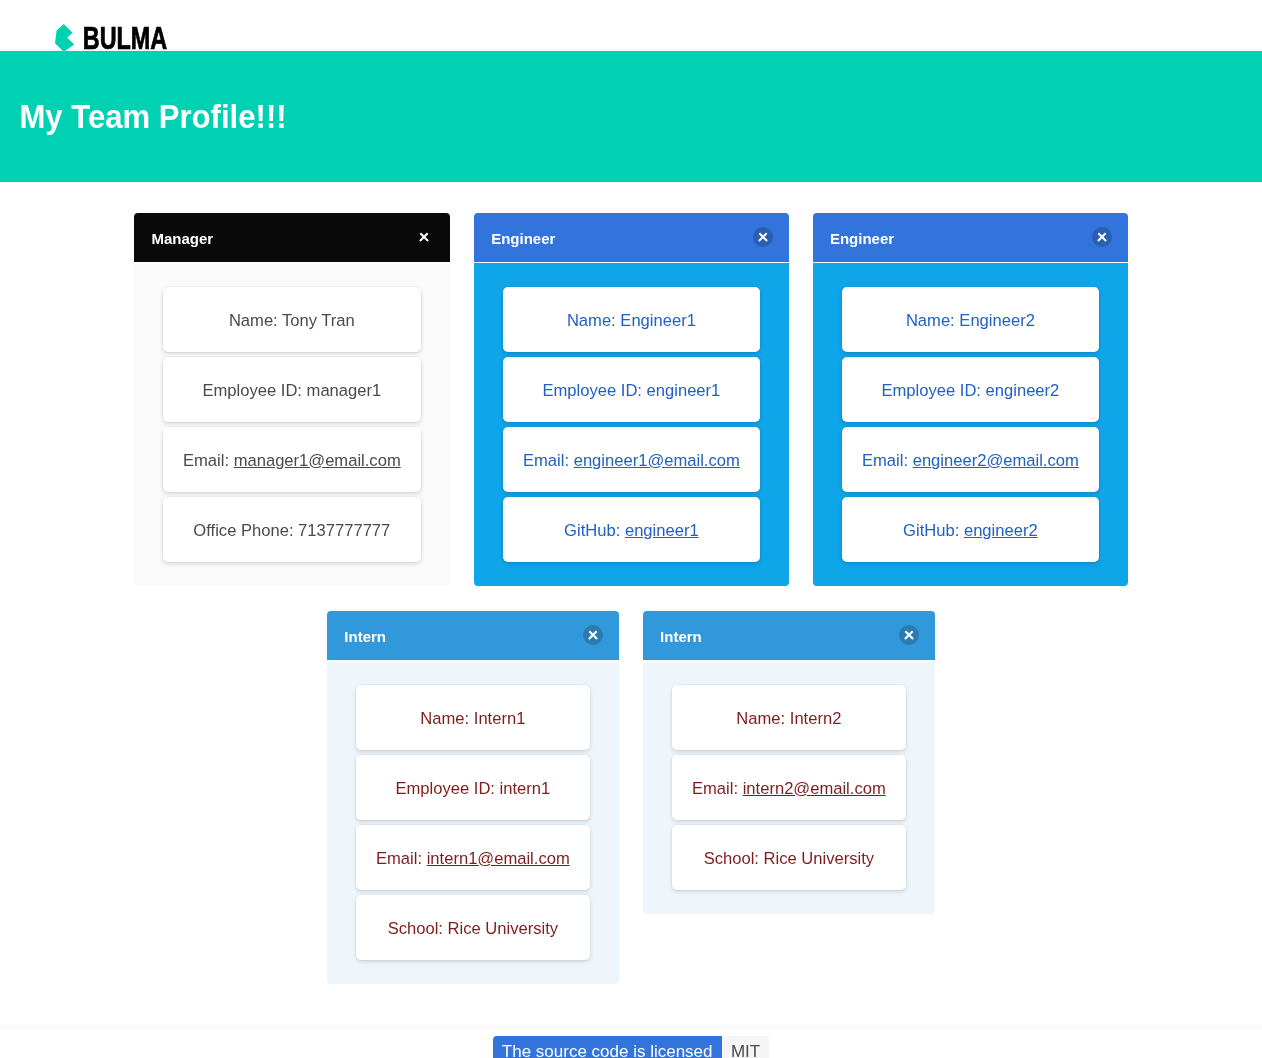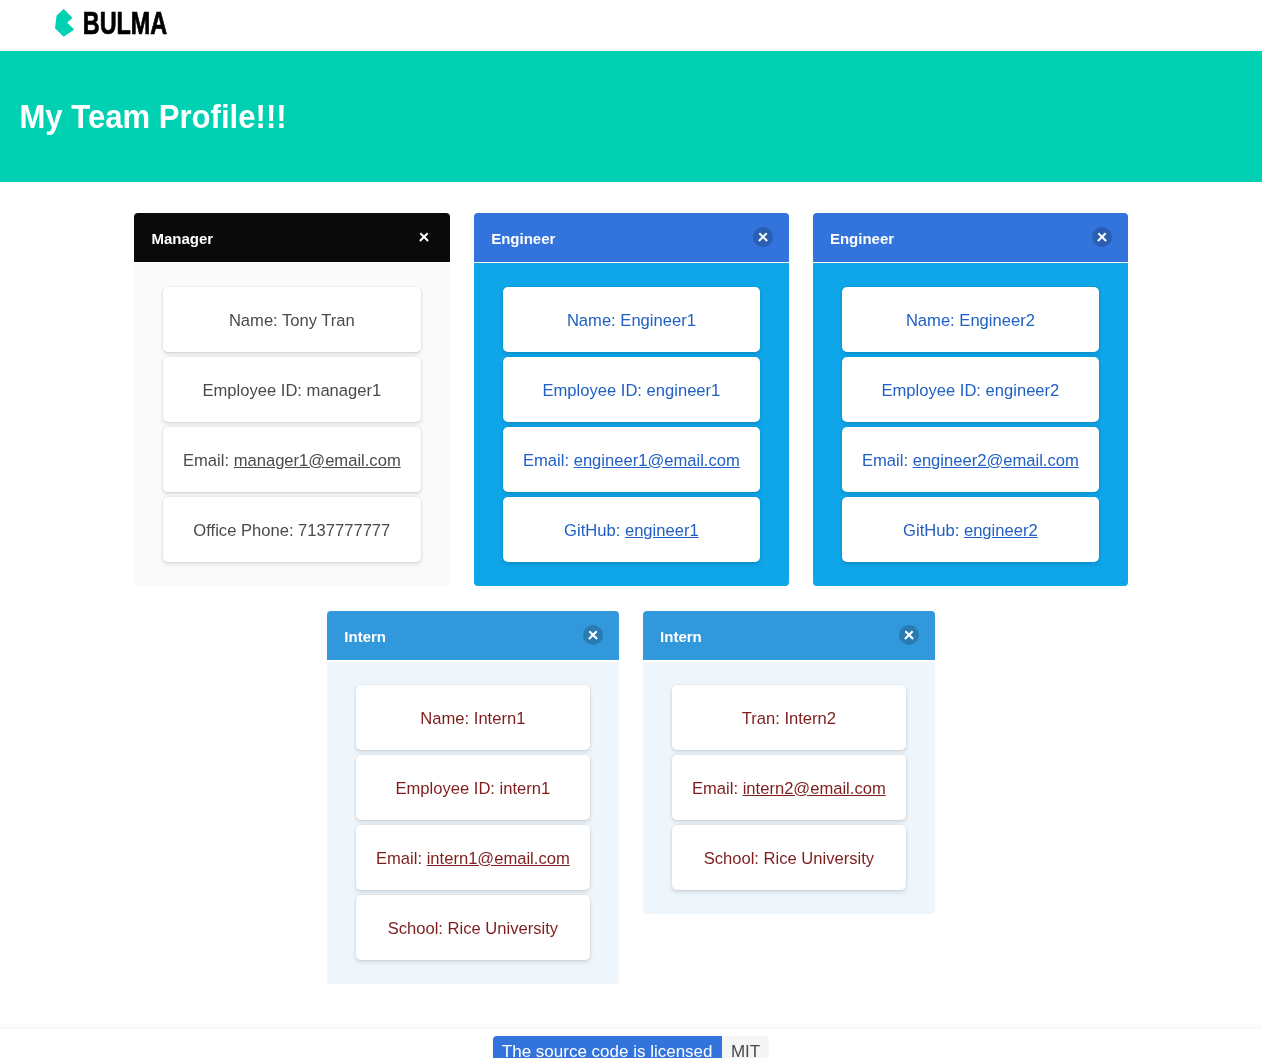--- a/index.html
+++ b/index.html
@@ -19,21 +19,21 @@
     background: #ffffff;
     display: flex;
     align-items: center;
     height: 50px;
     box-shadow: 0 1px 0 0 #f7f7f7, inset 0 -1px 0 0 #f7f7f7;
     position: relative;
   }
   .navbar-brand {
     position: absolute;
     left: 54.9px;
-    top: 0;
+    top: 15px;
     height: 50px;
     display: flex;
     align-items: center;
     gap: 9.5px;
   }
   .brand-logo { display: block; }
   .brand-word {
     display: block;
     font-family: "Liberation Sans", sans-serif;
     font-weight: 700;
@@ -283,21 +283,21 @@
       </div>
     </div>
   </article>
   <article class="message is-info">
     <div class="message-header">
       <p>Intern</p>
       <button class="delete" aria-label="delete"></button>
     </div>
     <div class="message-body">
       <div class="box">
-        <p>Tran: Intern2</p>
+        <p>Name: Intern2</p>
       </div>
       <div class="box">
         <p><span>Email: </span><a href="#">intern2@email.com</a></p>
       </div>
       <div class="box">
         <p>School: Rice University</p>
       </div>
     </div>
   </article>
   </div>

